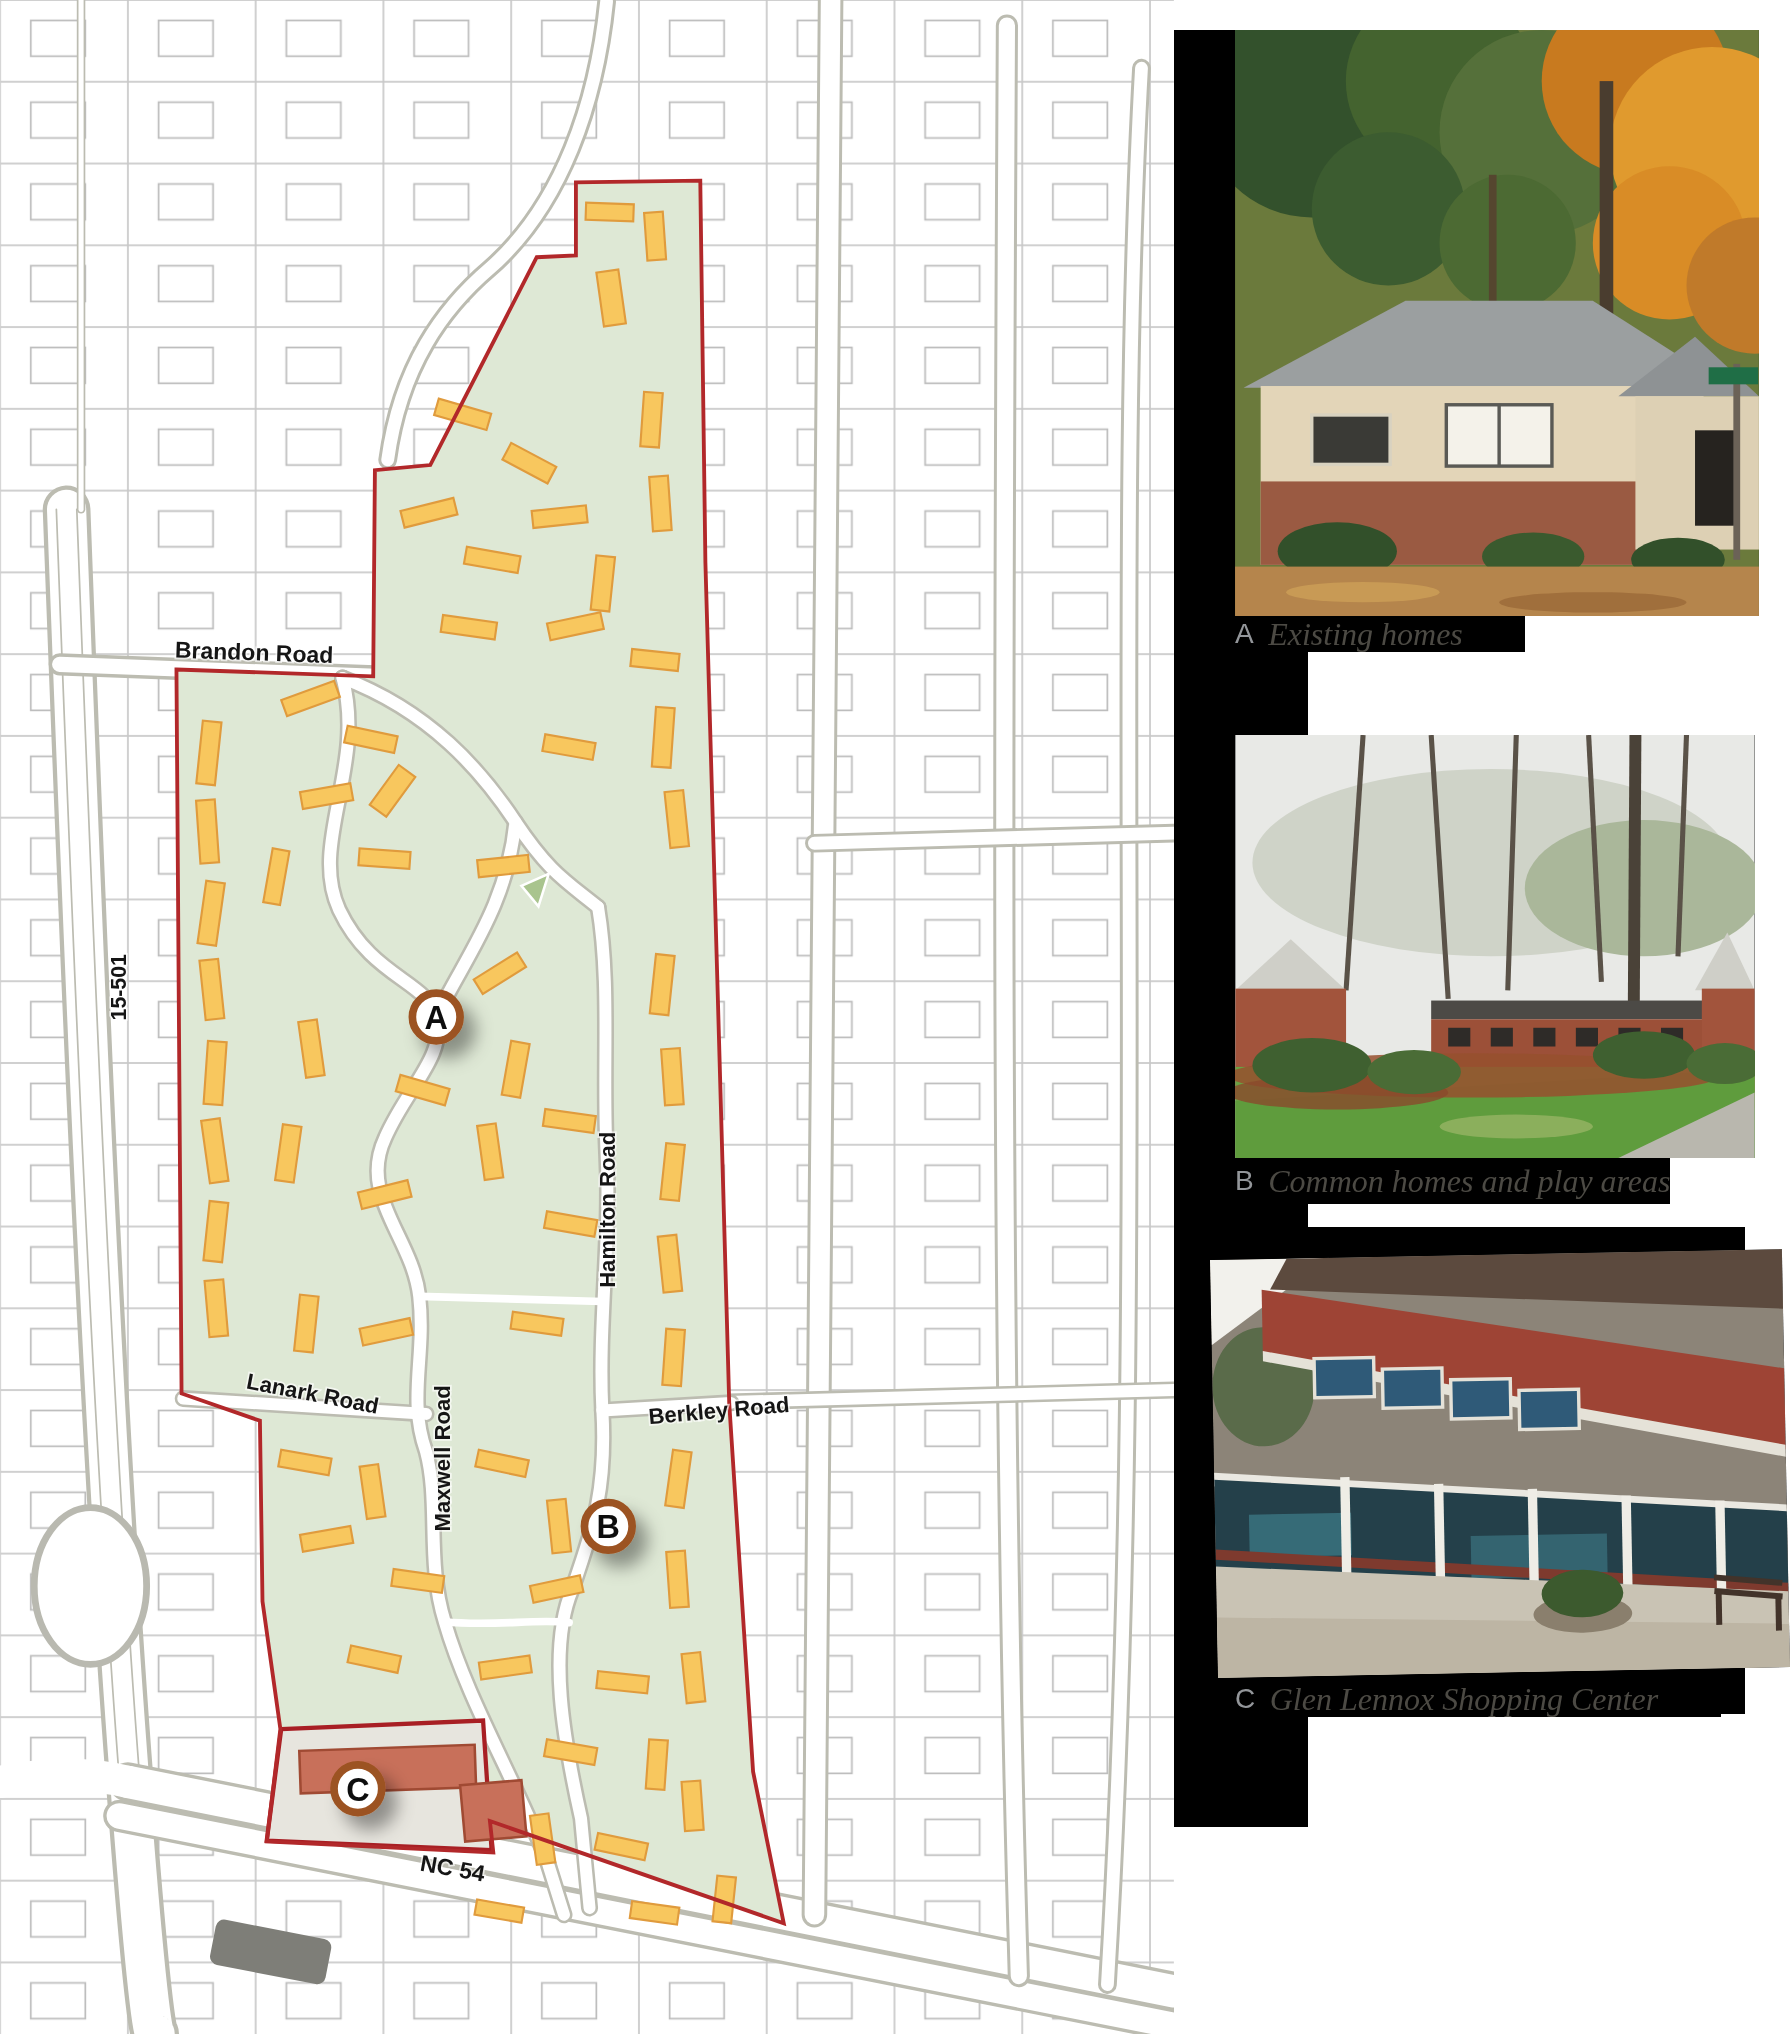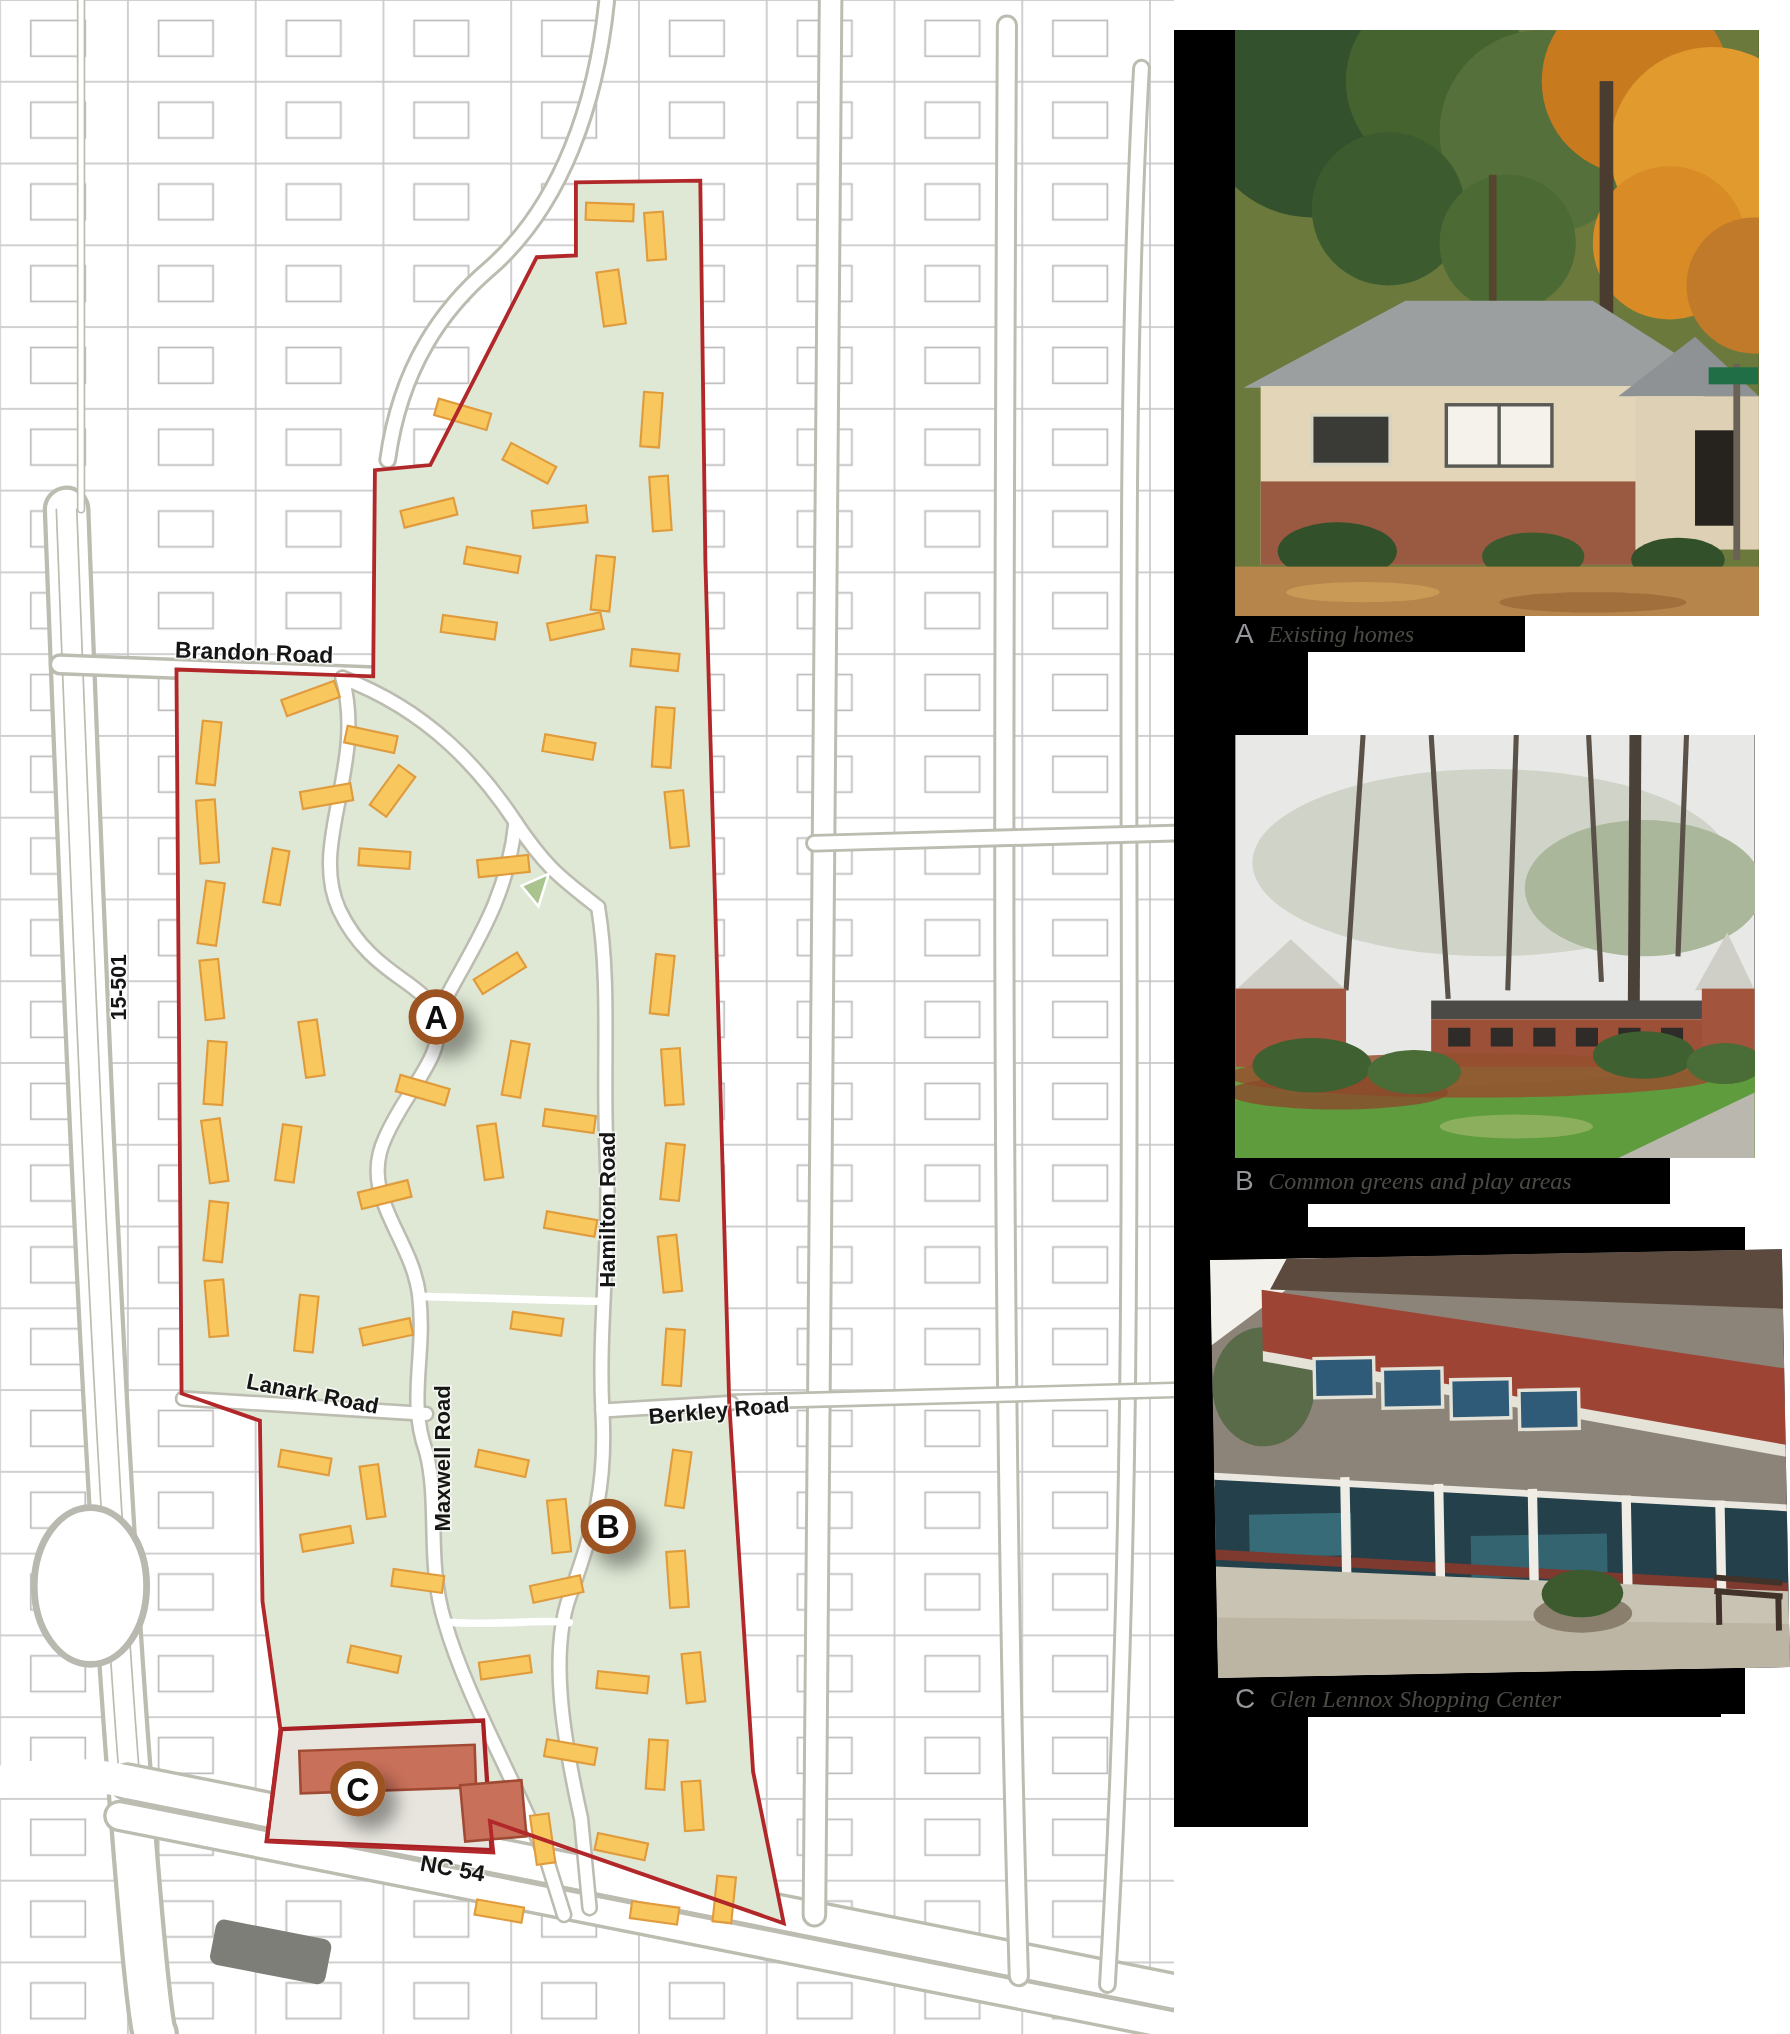--- a/index.html
+++ b/index.html
@@ -4,21 +4,21 @@
 <style>
   html,body{margin:0;padding:0;background:#ffffff;}
   .page{position:relative;width:1790px;height:2034px;background:#ffffff;overflow:hidden;
         font-family:"Liberation Sans",sans-serif;}
   .map-svg{position:absolute;left:0;top:0;}
   .black-strip{position:absolute;background:#000;}
   .photo{position:absolute;overflow:hidden;background:#222;}
   .caption-bar{position:absolute;background:#000;display:flex;align-items:center;}
   .caption-letter{font-family:"Liberation Sans",sans-serif;font-size:28px;color:#93969a;
                   margin-left:61px;letter-spacing:0.9px;}
-  .caption-text{font-family:"Liberation Serif",serif;font-style:italic;font-size:24px;
+  .caption-text{font-family:"Liberation Serif",serif;font-style:italic;font-size:32px;
                 color:#4c4a44;margin-left:13.6px;white-space:nowrap;}
   .maplabel{font-family:"Liberation Sans",sans-serif;font-weight:bold;fill:#151515;
             paint-order:stroke;stroke:rgba(255,255,255,0.65);stroke-width:4px;}
   .b{fill:#f8c75e;stroke:#e09b3d;stroke-width:2.5;}
   .roadc{fill:none;stroke:#bcbcb1;stroke-linecap:round;}
   .roadw{fill:none;stroke:#ffffff;stroke-linecap:round;}
   .photo-c-tilt{transform:rotate(-1.1deg);transform-origin:left bottom;}
 </style>
 </head>
 <body>
@@ -278,21 +278,21 @@
       <ellipse cx="90" cy="388" rx="70" ry="32" fill="#3f6030"></ellipse>
       <ellipse cx="210" cy="396" rx="55" ry="26" fill="#4a6c36"></ellipse>
       <ellipse cx="480" cy="376" rx="60" ry="28" fill="#3f6030"></ellipse>
       <ellipse cx="575" cy="386" rx="45" ry="24" fill="#4a6c36"></ellipse>
       <polygon points="450,497 610,420 610,497" fill="#b9b7ae"></polygon>
       <ellipse cx="330" cy="460" rx="90" ry="14" fill="#9eb86a" opacity="0.7"></ellipse>
     </svg>
   </div>
   <div class="caption-bar" style="left:1174px;top:1158px;width:496px;height:46px;">
     <span class="caption-letter">B</span>
-    <span class="caption-text">Common greens and play areas</span>
+    <span class="caption-text">Common homes and play areas</span>
   </div>
 
   <div class="photo photo-c-tilt" style="left:1218px;top:1260px;width:572px;height:418px;">
     <svg width="572" height="418" viewBox="0 0 672 491">
       <rect width="672" height="491" fill="#8c8478"></rect>
       <polygon points="0,0 140,0 0,100" fill="#f2f1ec"></polygon>
       <ellipse cx="60" cy="150" rx="60" ry="70" fill="#5a6b4a"></ellipse>
       <polygon points="90,0 672,0 672,70 70,36" fill="#5c4a3e"></polygon>
       <polygon points="60,36 672,140 672,235 60,112" fill="#9e4435"></polygon>
       <polygon points="60,108 672,230 672,244 60,120" fill="#e5e2d8"></polygon>

